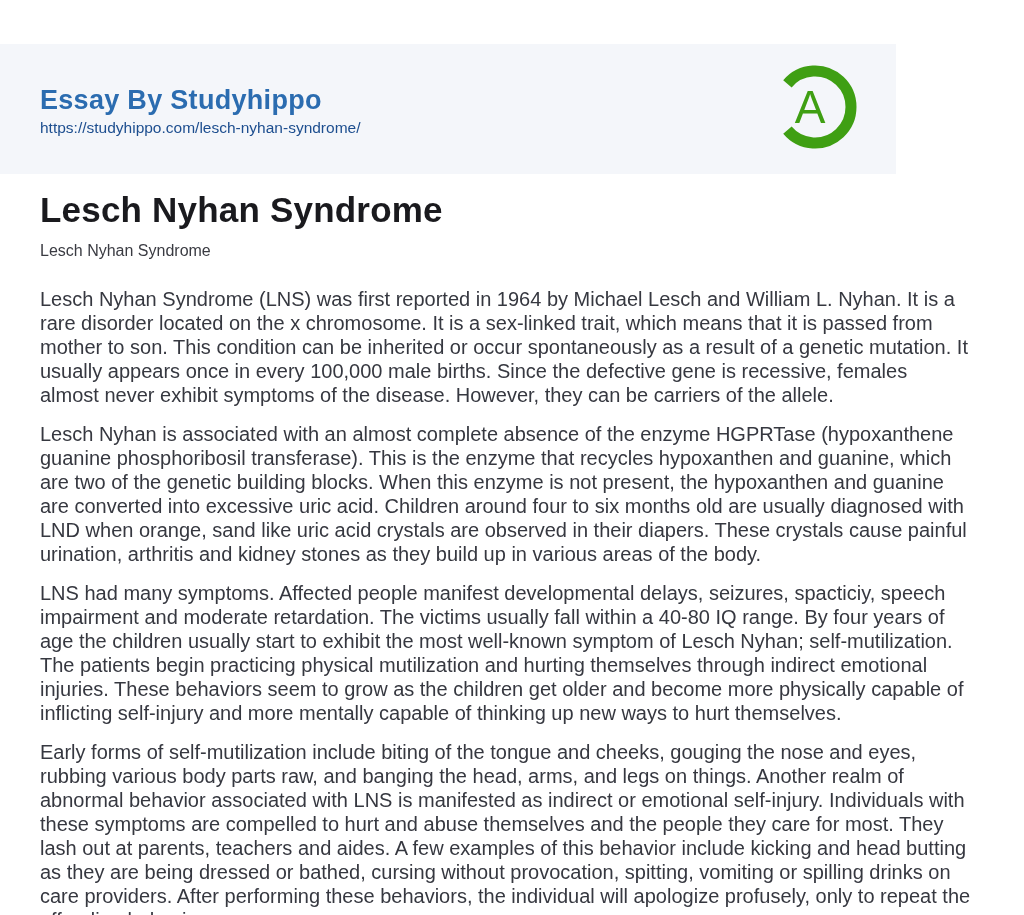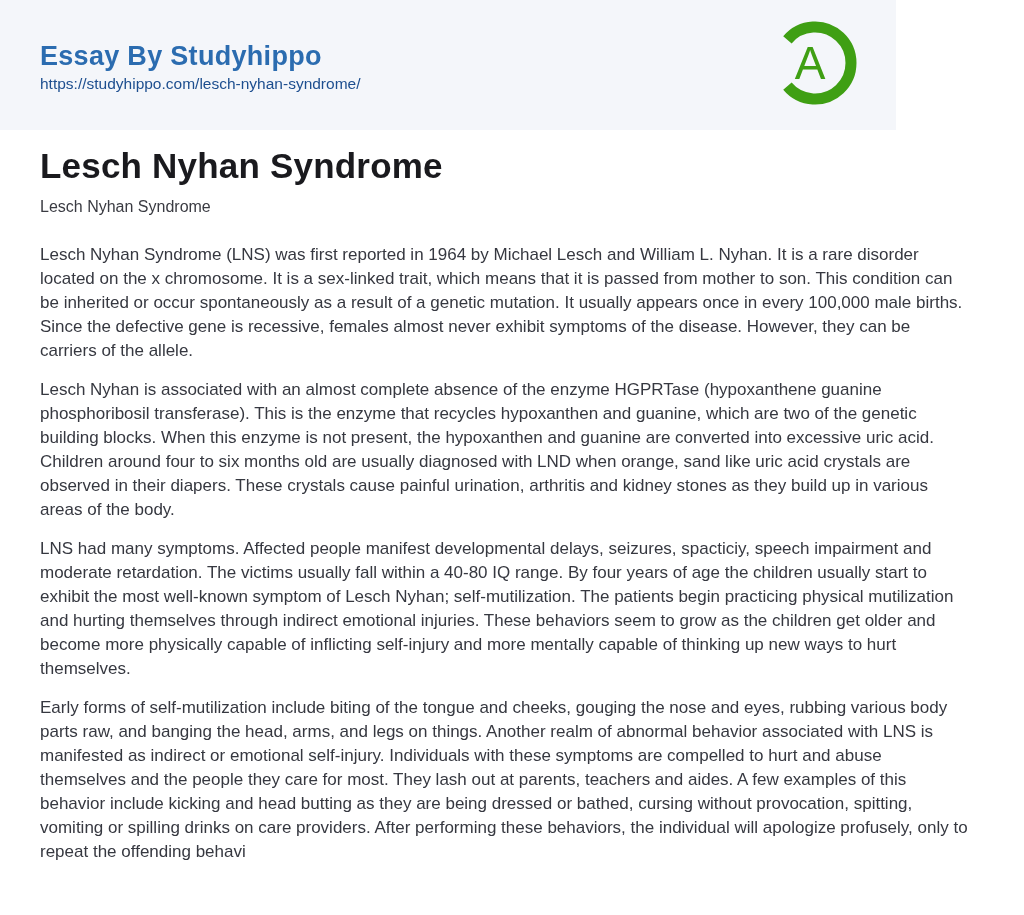--- a/index.html
+++ b/index.html
@@ -9,20 +9,21 @@
     height: 915px;
     background: #ffffff;
     font-family: "Liberation Sans", sans-serif;
     overflow: hidden;
   }
   .page-header {
     position: relative;
     width: 896px;
     height: 130px;
     background: #f4f6fa;
+    margin-top: 44px;
   }
   .site-title {
     position: absolute;
     left: 40px;
     top: 41px;
     font-size: 27px;
     font-weight: 700;
     color: #2b6cb0;
     letter-spacing: 0.3px;
   }
@@ -58,21 +59,21 @@
     letter-spacing: 0.2px;
   }
   .essay-subtitle {
     margin: 0 0 25px 0;
     font-size: 16px;
     line-height: 1.3;
     color: #3a3b42;
   }
   .essay-paragraph {
     margin: 0 0 15px 0;
-    font-size: 17px;
+    font-size: 20px;
     line-height: 24px;
     color: #363840;
   }
 </style>
 </head>
 <body>
 
 <header class="page-header">
   <div class="site-title">Essay By Studyhippo</div>
   <a class="page-url">https://studyhippo.com/lesch-nyhan-syndrome/</a>

